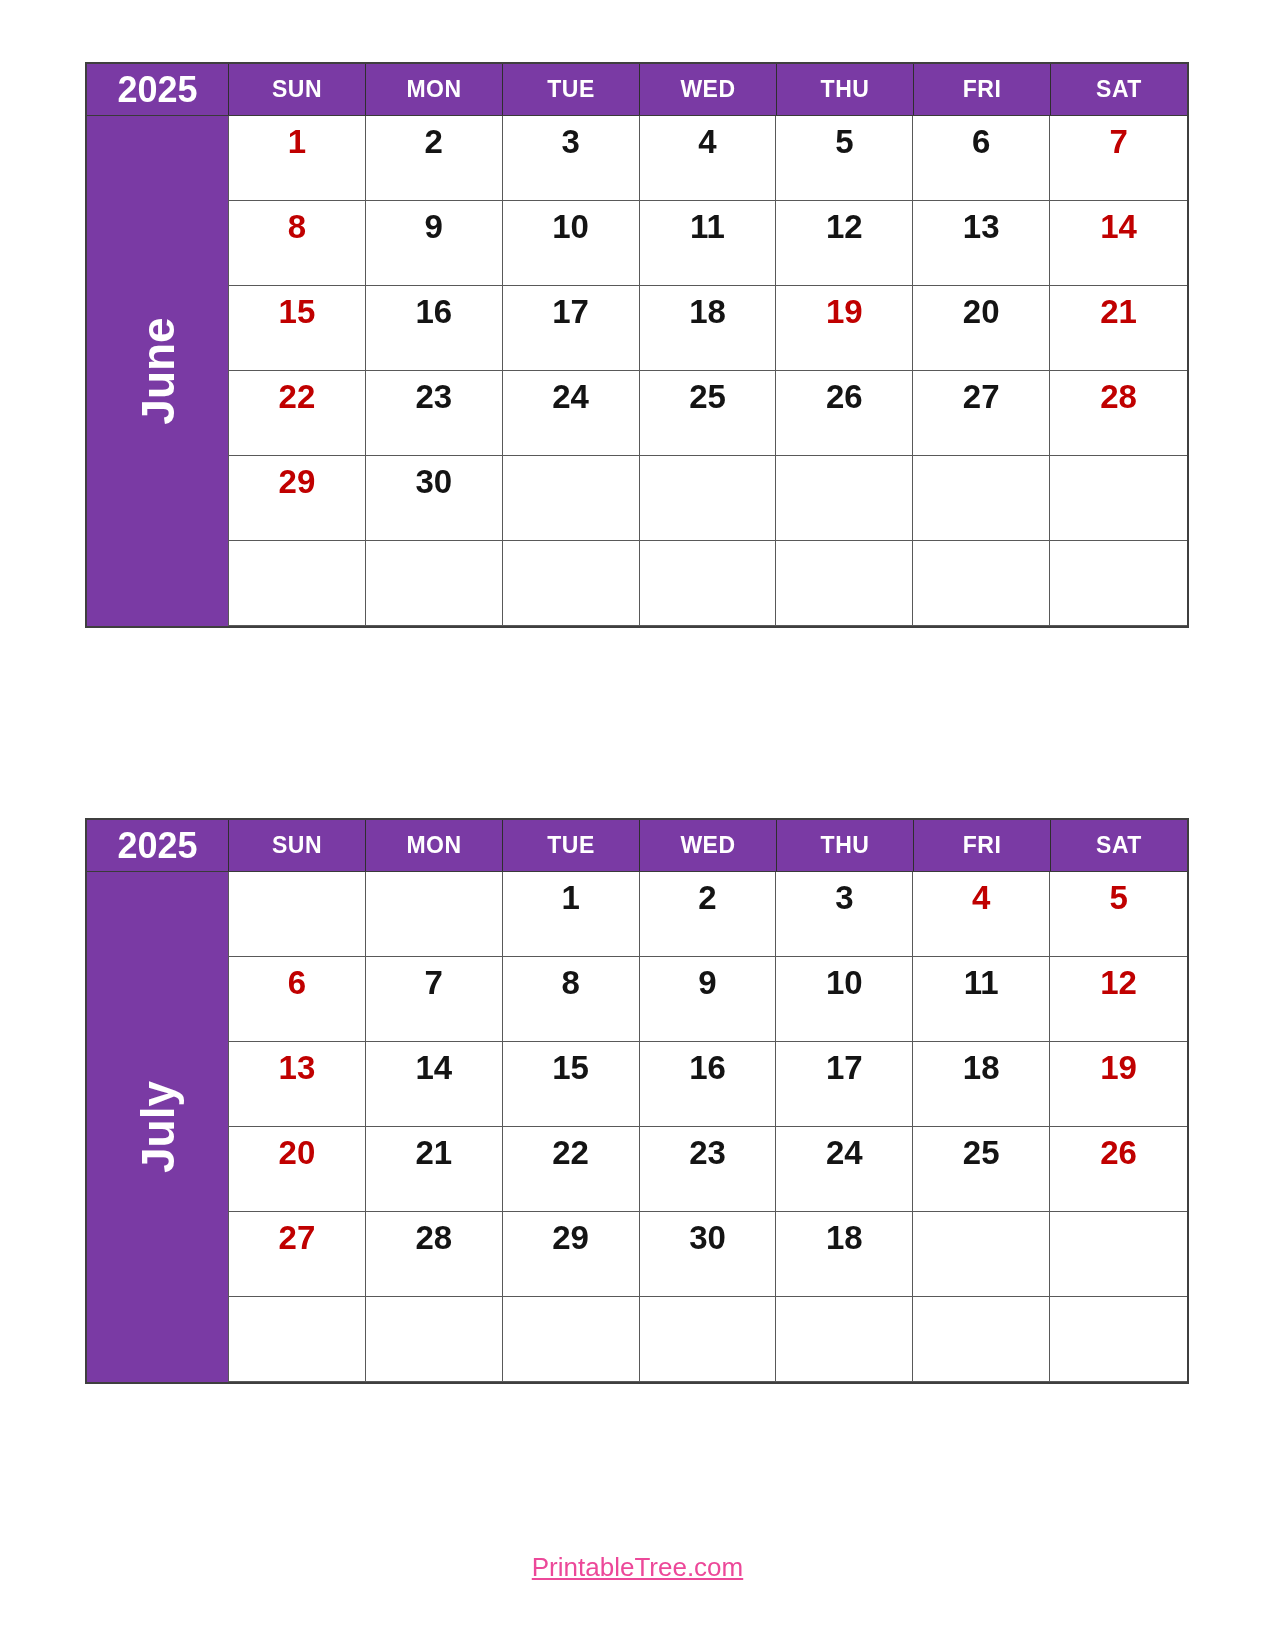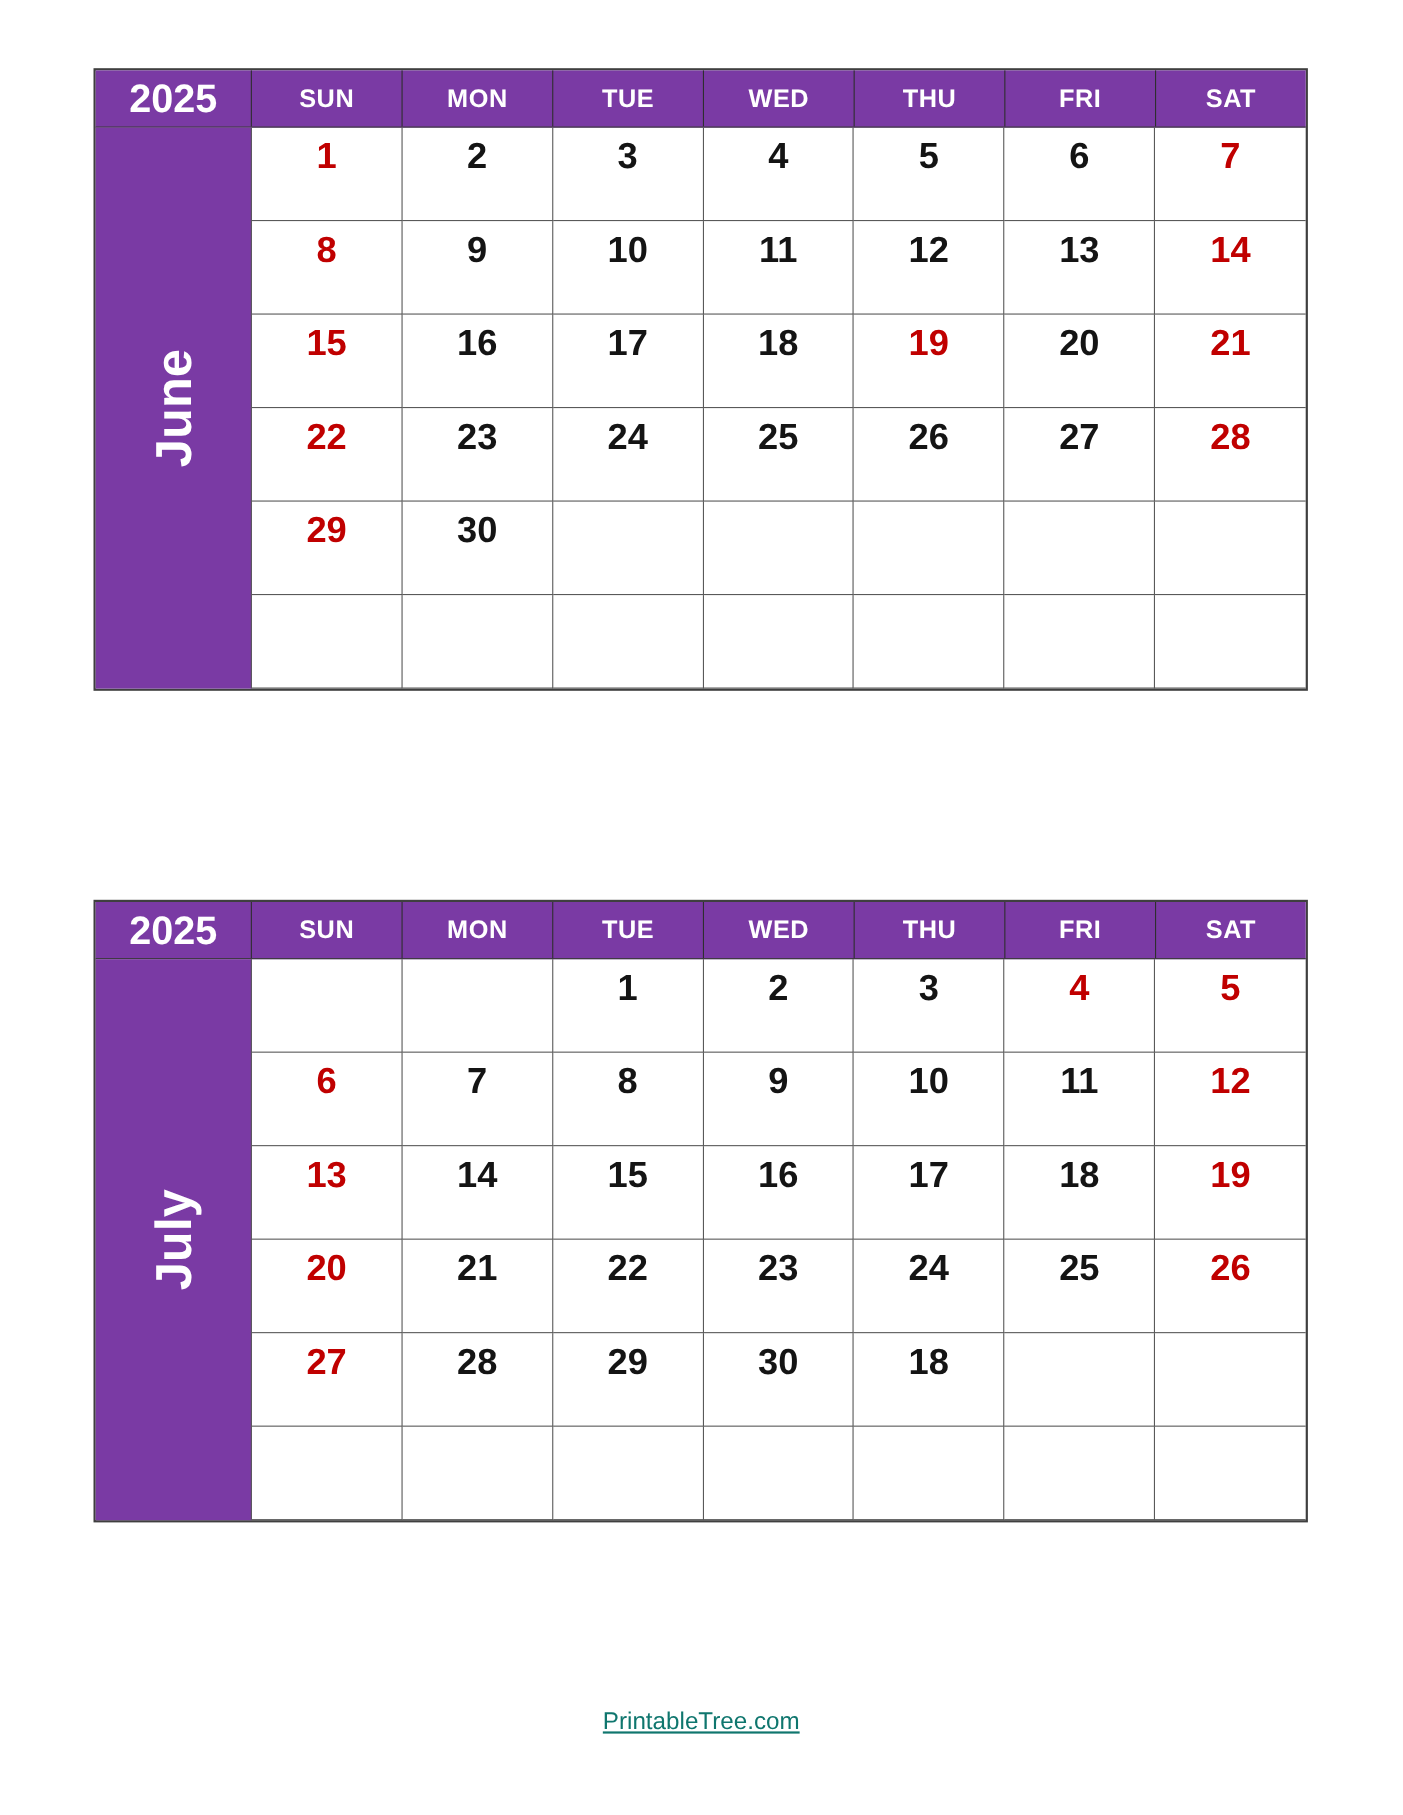--- a/index.html
+++ b/index.html
@@ -105,22 +105,22 @@
   }
 
   .footer {
     position: absolute;
     top: 1552px;
     left: 0;
     width: 100%;
     text-align: center;
   }
   .footer a {
-    color: #0f766e;
-    font-size: 22px;
+    color: #ec4899;
+    font-size: 26px;
     text-decoration: underline;
     cursor: pointer;
   }
 </style>
 </head>
 <body>
 
 <div class="page">
   <div id="calendars-root">
       <div class="calendar cal-june">

